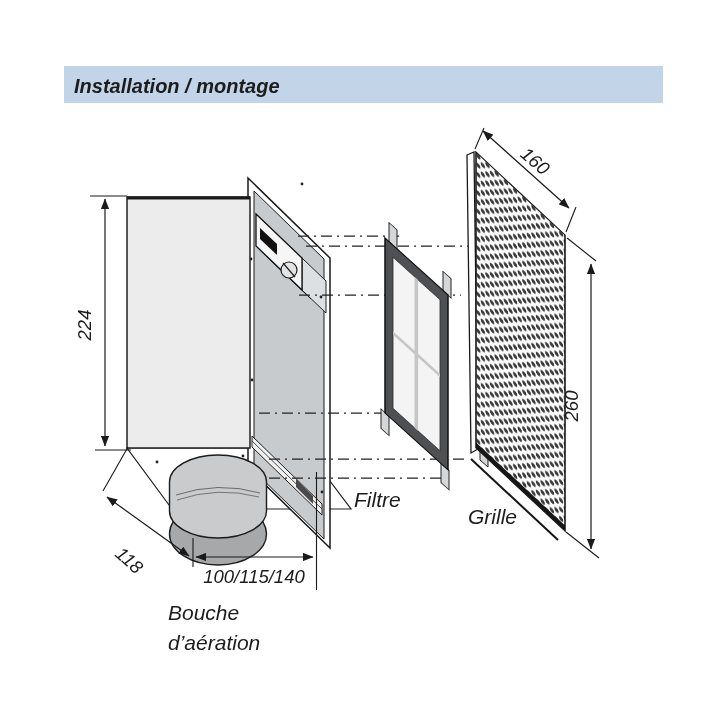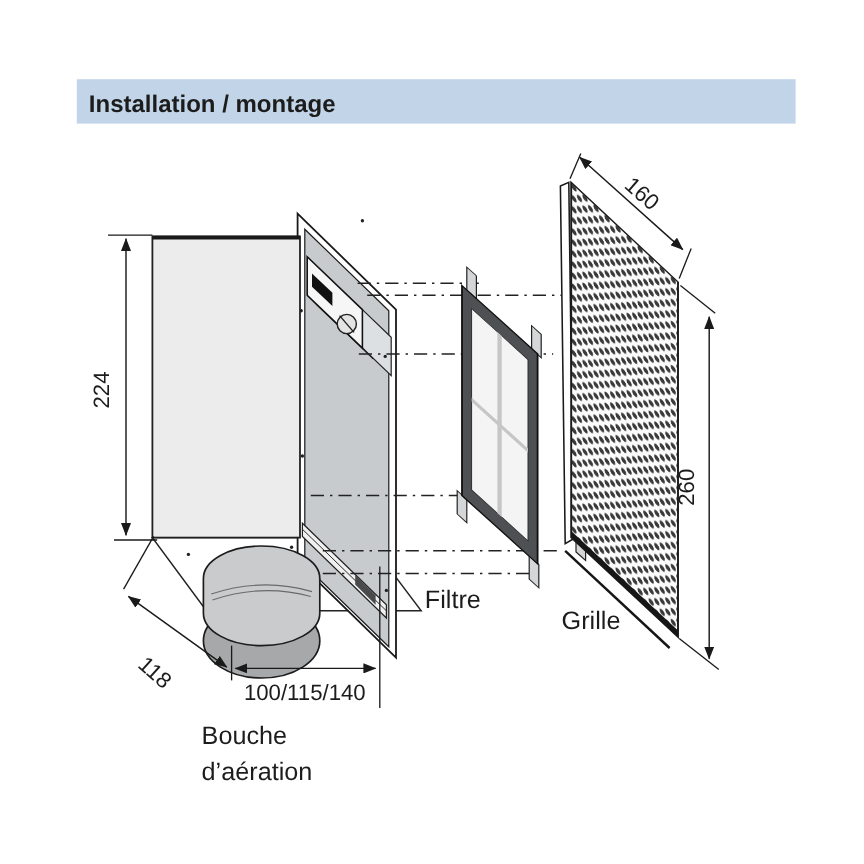--- a/index.html
+++ b/index.html
@@ -1,17 +1,17 @@
 <!DOCTYPE html>
 <html><head>
 <meta charset="utf-8">
 <style>
   html,body{margin:0;padding:0;background:#ffffff;}
   .page{position:relative;width:720px;height:720px;background:#ffffff;overflow:hidden;
-        font-family:"Liberation Sans", sans-serif;}
+        font-family:"Liberation Sans", sans-serif;font-style:italic;}
   svg{display:block;}
   text{font-family:"Liberation Sans", sans-serif;fill:#1c1c1c;}
   .hdr{font-size:20px;font-weight:bold;}
   .lbl{font-size:21px;}
   .dim{font-size:18.5px;}
   .dashdot{stroke:#222222;stroke-width:1.25;fill:none;stroke-dasharray:11 5 2 5;}
   .dimline{stroke:#1a1a1a;stroke-width:1.2;fill:none;}
   .extline{stroke:#1a1a1a;stroke-width:1.1;fill:none;}
 </style>
 </head>

